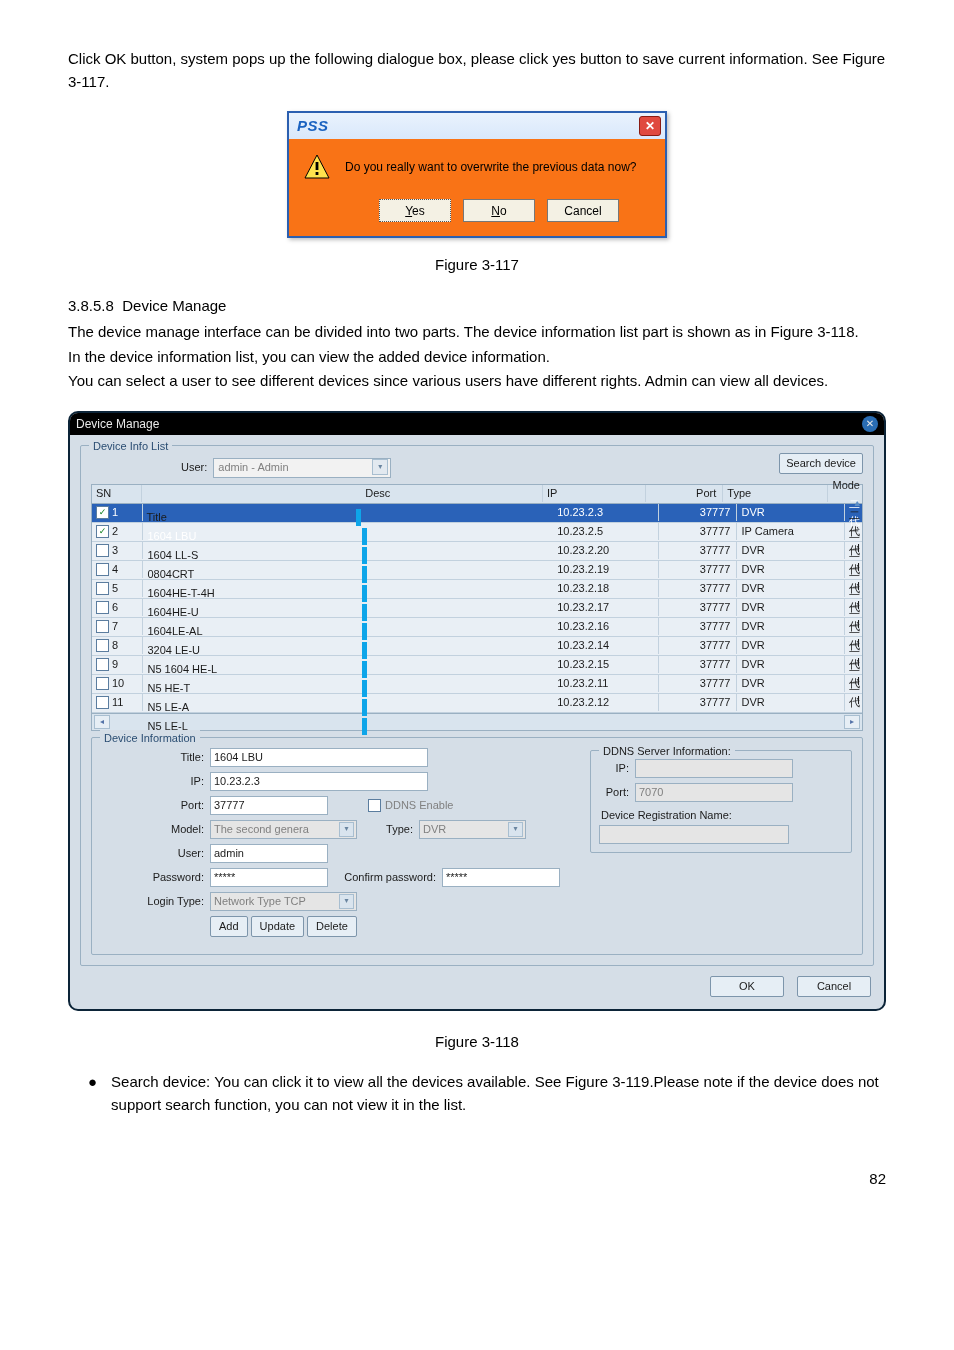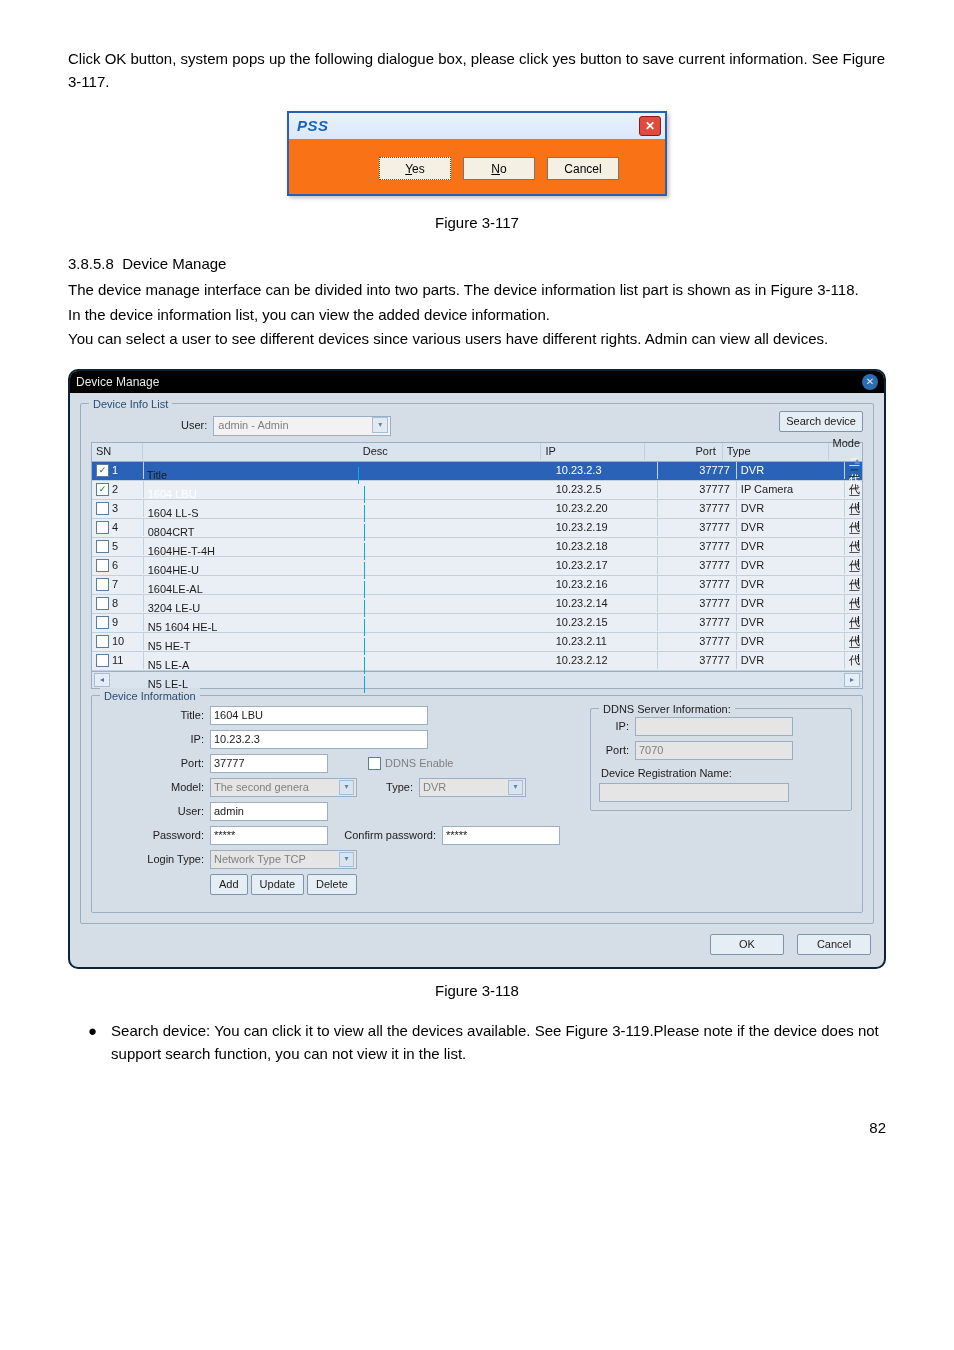--- a/index.html
+++ b/index.html
@@ -97,21 +97,21 @@
     border:1px solid #9ab0c2;
     background:#e9eff5;
   }
   .tbl-head,.tbl-row{
     display:flex;align-items:center;height:18px;border-bottom:1px solid #c2d1de;
   }
   .tbl-head{background:#d9e4ee;font-size:11px;border-bottom:1px solid #9ab0c2;}
   .tbl-row{background:#e9eff5;}
   .tbl-row.sel{background:#2a62b8;color:#fff;}
   .col-sn{width:48px;padding-left:4px;display:flex;align-items:center;gap:3px;border-right:1px solid #c2d1de;}
-  .col-title{width:222px;padding-left:4px;border-right:1px solid #0ea5e9;margin-top:48px;}
+  .col-title{width:222px;padding-left:4px;border-right:5px solid #0ea5e9;margin-top:48px;}
   .col-desc{width:187px;padding-left:4px;border-right:1px solid #c2d1de;}
   .col-ip{width:104px;padding-left:4px;border-right:1px solid #c2d1de;}
   .col-port{width:74px;text-align:right;padding-right:6px;border-right:1px solid #c2d1de;}
   .col-type{width:106px;padding-left:4px;border-right:1px solid #c2d1de;}
   .col-mode{flex:1;padding-left:4px;text-align:right;padding-right:2px;}
   .chk{
     width:11px;height:11px;border:1px solid #5b7d9f;background:#fff;display:inline-flex;align-items:center;justify-content:center;font-size:9px;color:#0a7d18;
   }
   .tbl-scrollbar{
     height:16px;background:#d9e4ee;border-top:1px solid #9ab0c2;display:flex;align-items:center;justify-content:space-between;padding:0 2px;
@@ -153,20 +153,30 @@
 
 <p class="para">Click OK button, system pops up the following dialogue box, please click yes button to save current information. See Figure 3-117.</p>
 
 <div class="dlg-wrap">
   <div class="dlg">
     <div class="dlg-titlebar">
       <span class="logo">PSS</span>
       <span class="close">✕</span>
     </div>
     <div class="dlg-body">
+      <div class="dlg-row">
+        <span class="warn-icon">
+          <svg width="28" height="28" viewBox="0 0 28 28">
+            <polygon points="14,2 26,25 2,25" fill="#ffe24d" stroke="#000" stroke-width="1"></polygon>
+            <rect x="12.6" y="9" width="2.8" height="8" fill="#000"></rect>
+            <rect x="12.6" y="19" width="2.8" height="3" fill="#000"></rect>
+          </svg>
+        </span>
+        <span class="dlg-msg">Do you really want to overwrite the previous data now?</span>
+      </div>
       <div class="dlg-btns">
         <div class="dlg-btn">
             <span><u>Y</u>es</span>
           </div>
         <div class="dlg-btn solid">
             <span><u>N</u>o</span>
           </div>
         <div class="dlg-btn solid">Cancel</div>
       </div>
     </div>
@@ -423,20 +433,20 @@
         </div>
       </div>
     </div>
     <div class="btn-row">
       <span class="small-btn" style="width:56px;justify-content:center;">OK</span>
       <span class="small-btn" style="width:56px;justify-content:center;">Cancel</span>
     </div>
   </div>
 </div>
 
-<p class="fig-caption" style="margin-top:11px;">Figure 3-118</p>
+<p class="fig-caption" style="margin-top:20px;">Figure 3-118</p>
 
 <div class="bullet-line">
   <span class="bullet">●</span>
   <span>Search device: You can click it to view all the devices available. See Figure 3-119.Please note if the device does not support search function, you can not view it in the list.</span>
 </div>
 
 <div class="page-num">82</div>
 
 </body></html>

